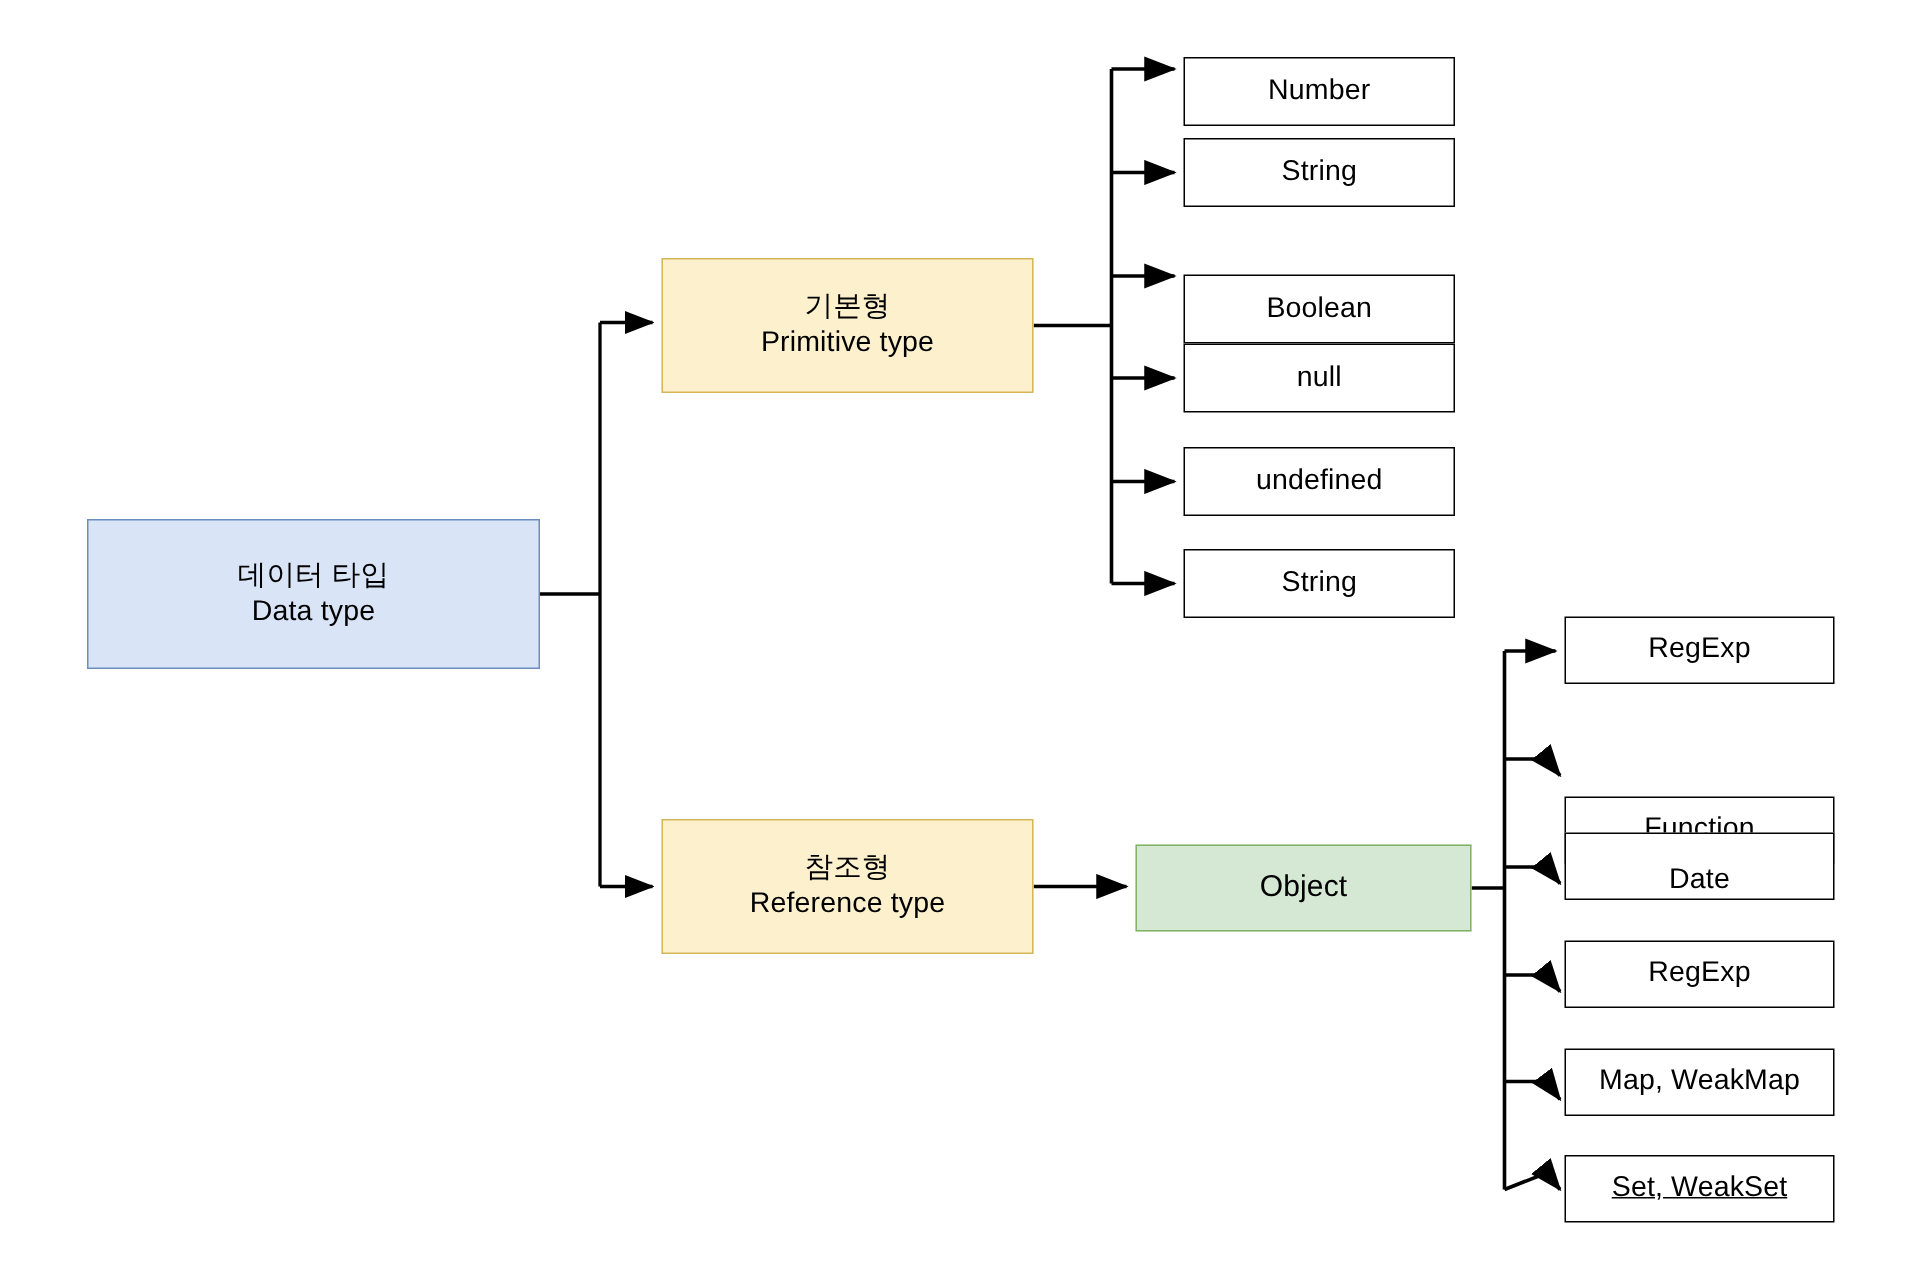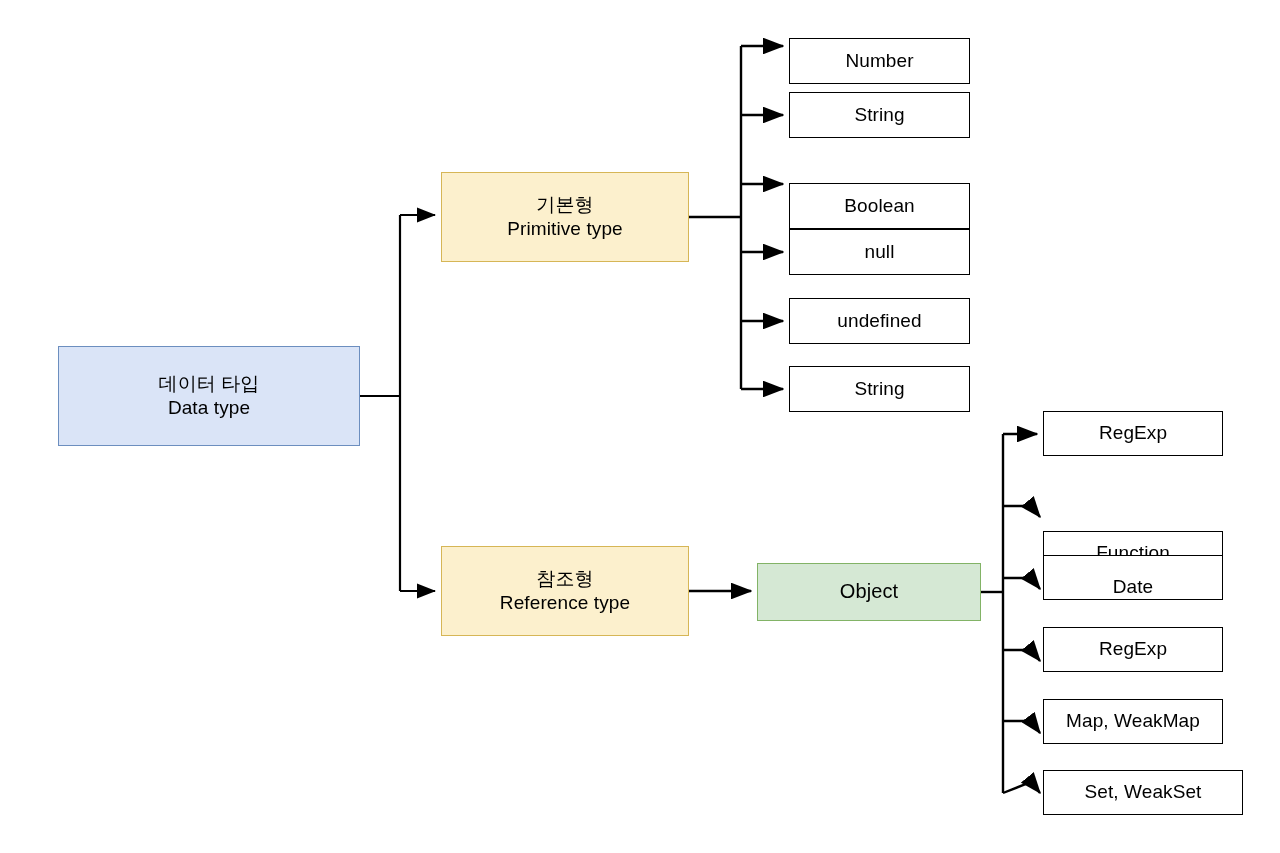--- a/index.html
+++ b/index.html
@@ -142,16 +142,16 @@
       <div class="node plain" style="left: 789px; top: 229px; width: 181px; height: 46px;"><span class="label">null</span></div>
       <div class="node plain" style="left: 789px; top: 298px; width: 181px; height: 46px;"><span class="label">undefined</span></div>
       <div class="node plain" style="left: 789px; top: 366px; width: 181px; height: 46px;"><span class="label">String</span></div>
     </div>
   <div id="object-children">
       <div class="node plain" style="left: 1043px; top: 411px; width: 180px; height: 45px;"><span class="label">RegExp</span></div>
       <div class="node plain" style="left: 1043px; top: 483px; width: 180px; height: 45px; margin-top: 48px;"><span class="label">Function</span></div>
       <div class="node plain" style="left: 1043px; top: 555px; width: 180px; height: 45px; align-items: flex-end;"><span class="label">Date</span></div>
       <div class="node plain" style="left: 1043px; top: 627px; width: 180px; height: 45px;"><span class="label">RegExp</span></div>
       <div class="node plain" style="left: 1043px; top: 699px; width: 180px; height: 45px;"><span class="label">Map, WeakMap</span></div>
-      <div class="node plain" style="left: 1043px; top: 770px; width: 200px; height: 45px;"><span class="label">Set, WeakSet</span></div>
+      <div class="node plain" style="left: 1043px; top: 770px; width: 180px; height: 45px; text-decoration: underline;"><span class="label">Set, WeakSet</span></div>
     </div>
 
 </div>
 
 </body></html>

